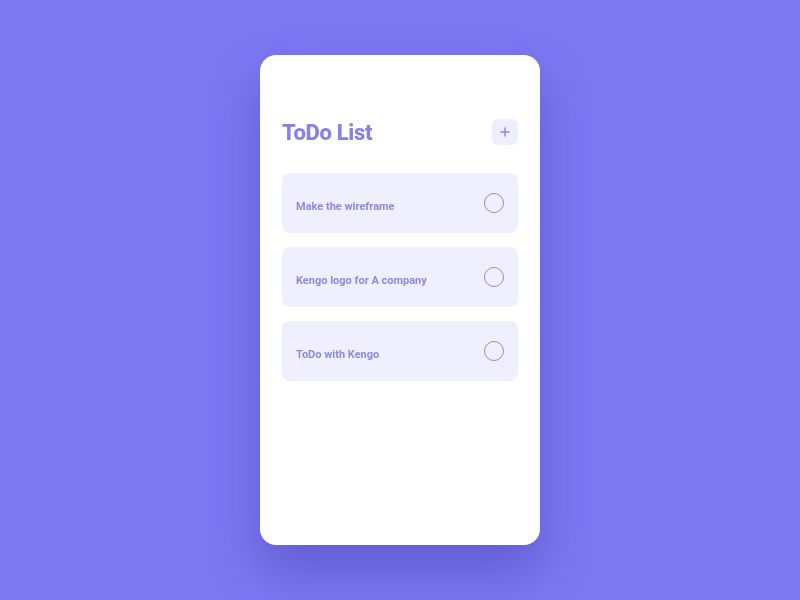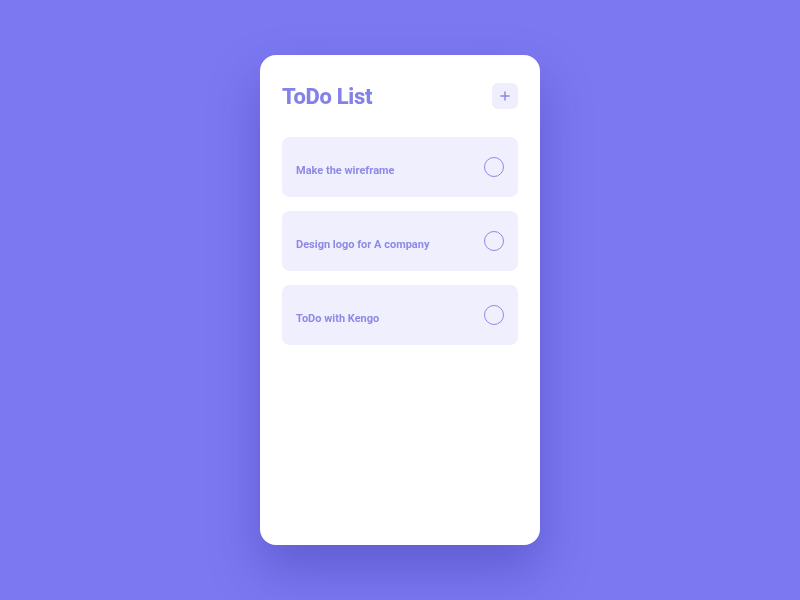--- a/index.html
+++ b/index.html
@@ -22,20 +22,21 @@
       background: #ffffff;
       border-radius: 16px;
       padding: 28px 22px;
       box-shadow: 0 25px 50px rgba(50, 40, 150, 0.35);
     }
     .header {
       display: flex;
       justify-content: space-between;
       align-items: center;
       margin-bottom: 28px;
+      margin-top: 36px;
     }
     .title {
       font-size: 22px;
       font-weight: 800;
       color: #8482e6;
       letter-spacing: -0.3px;
     }
     .add-btn {
       width: 26px;
       height: 26px;
@@ -92,21 +93,21 @@
         <path d="M12 5v14M5 12h14"></path>
       </svg>
     </button>
   </div>
   <div class="list">
     <div class="item">
       <span class="item-label">Make the wireframe</span>
       <span class="circle"></span>
     </div>
     <div class="item">
-      <span class="item-label">Design logo for A company</span>
+      <span class="item-label">Kengo logo for A company</span>
       <span class="circle"></span>
     </div>
     <div class="item">
       <span class="item-label">ToDo with Kengo</span>
       <span class="circle"></span>
     </div>
   </div>
 </div>
 
 </body></html>

